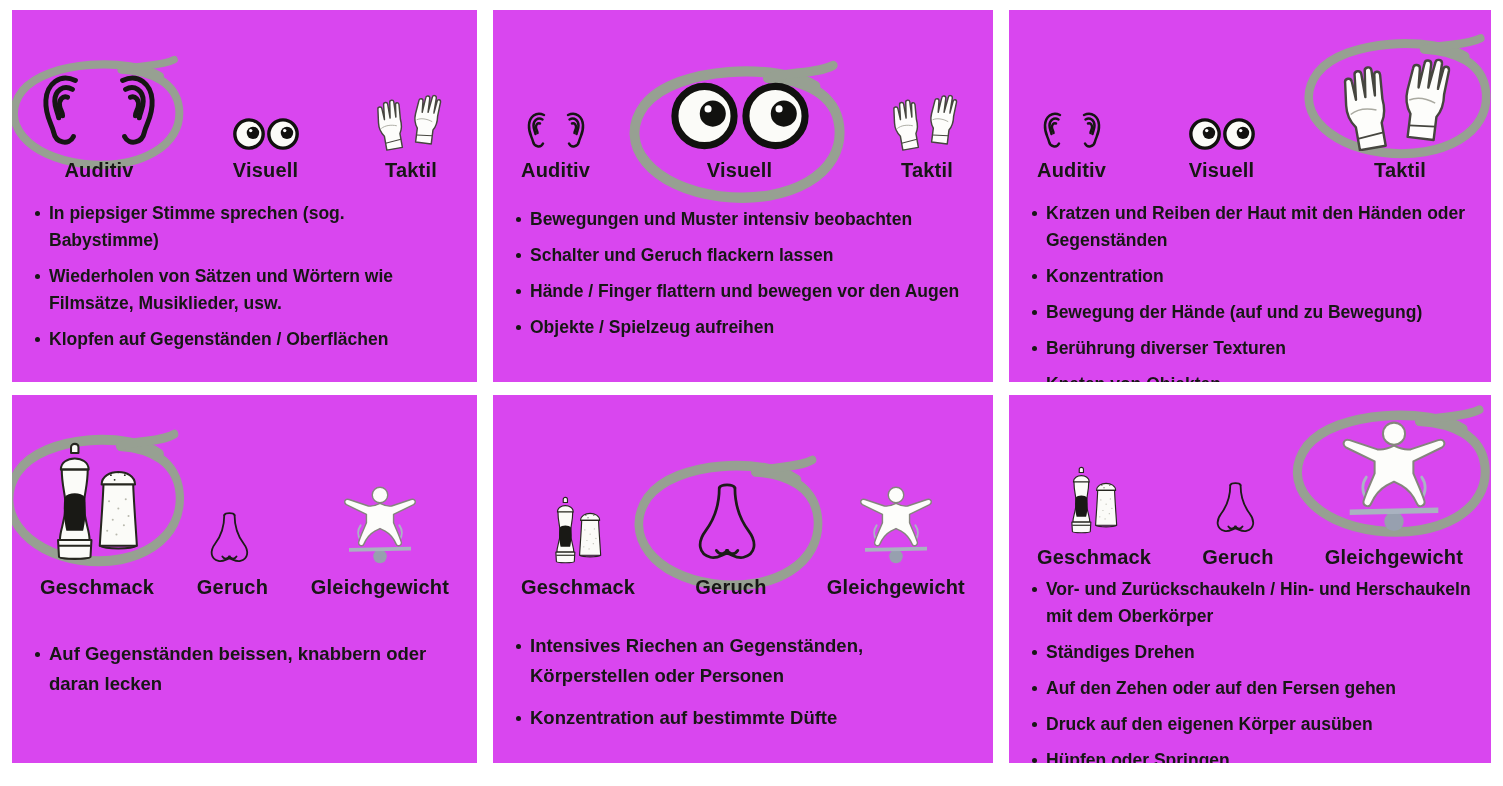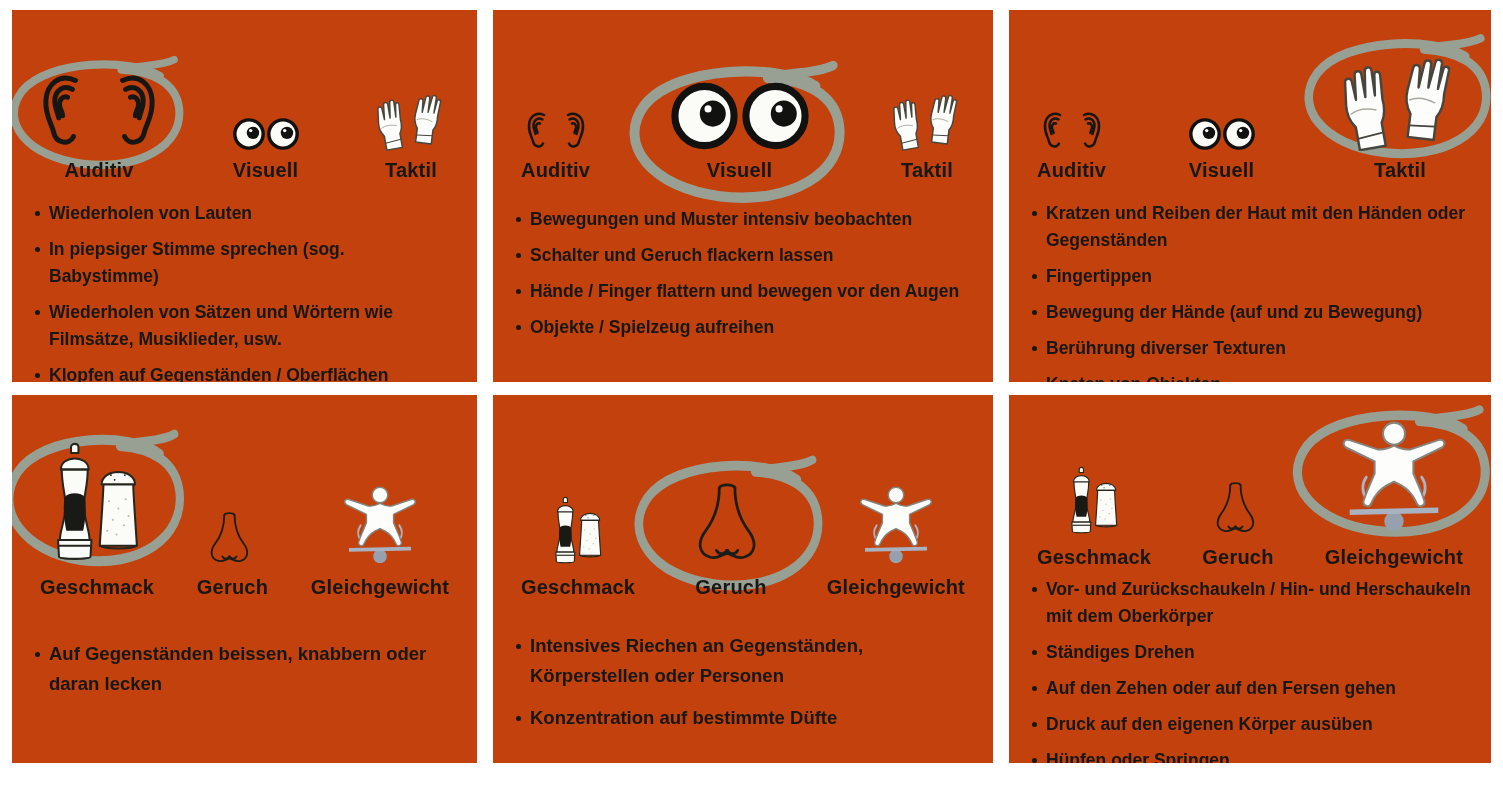--- a/index.html
+++ b/index.html
@@ -7,21 +7,21 @@
     box-sizing:border-box;
     width:1503px;height:786px;
     padding:10px 12px 23px 12px;
     display:grid;
     grid-template-columns:465px 500px 482px;
     grid-template-rows:372px 368px;
     column-gap:16px;row-gap:13px;
     font-family:"Liberation Sans",sans-serif;
   }
   .panel{
-    background:#c2410c;
+    background:#d946ef;
     box-sizing:border-box;
     padding:16px 18px 8px 18px;
     overflow:hidden;
   }
   .senses{
     display:flex;align-items:flex-end;justify-content:space-between;
     padding:0 10px;
   }
   .row-top .senses{height:156px}
   .row-bottom .senses{height:188px}
@@ -184,21 +184,20 @@
       <div class="sense">
         <div class="icon-wrap">
             <svg class="icon gloves-sm" viewBox="0 0 130 100">
               <use href="#gloves"></use>
             </svg>
           </div>
         <div class="sense-label">Taktil</div>
       </div>
     </div>
     <ul class="bullets">
-      <li>Wiederholen von Lauten</li>
       <li>In piepsiger Stimme sprechen (sog. Babystimme)</li>
       <li>Wiederholen von Sätzen und Wörtern wie Filmsätze, Musiklieder, usw.</li>
       <li>Klopfen auf Gegenständen / Oberflächen</li>
 
     </ul>
   </section>
 
   <section class="panel row-top p2">
     <div class="senses">
       <div class="sense">
@@ -262,21 +261,21 @@
         <div class="icon-wrap">
             <svg class="icon gloves-lg" viewBox="0 0 130 100">
               <use href="#gloves"></use>
             </svg>
           </div>
         <div class="sense-label">Taktil</div>
       </div>
     </div>
     <ul class="bullets">
       <li>Kratzen und Reiben der Haut mit den Händen oder Gegenständen</li>
-      <li>Fingertippen</li>
+      <li>Konzentration</li>
       <li>Bewegung der Hände (auf und zu Bewegung)</li>
       <li>Berührung diverser Texturen</li>
       <li>Kneten von Objekten</li>
     </ul>
   </section>
 
   <section class="panel row-bottom p4">
     <div class="senses">
       <div class="sense circled">
         <svg class="loop-svg" viewBox="0 0 240 150" preserveAspectRatio="none">

